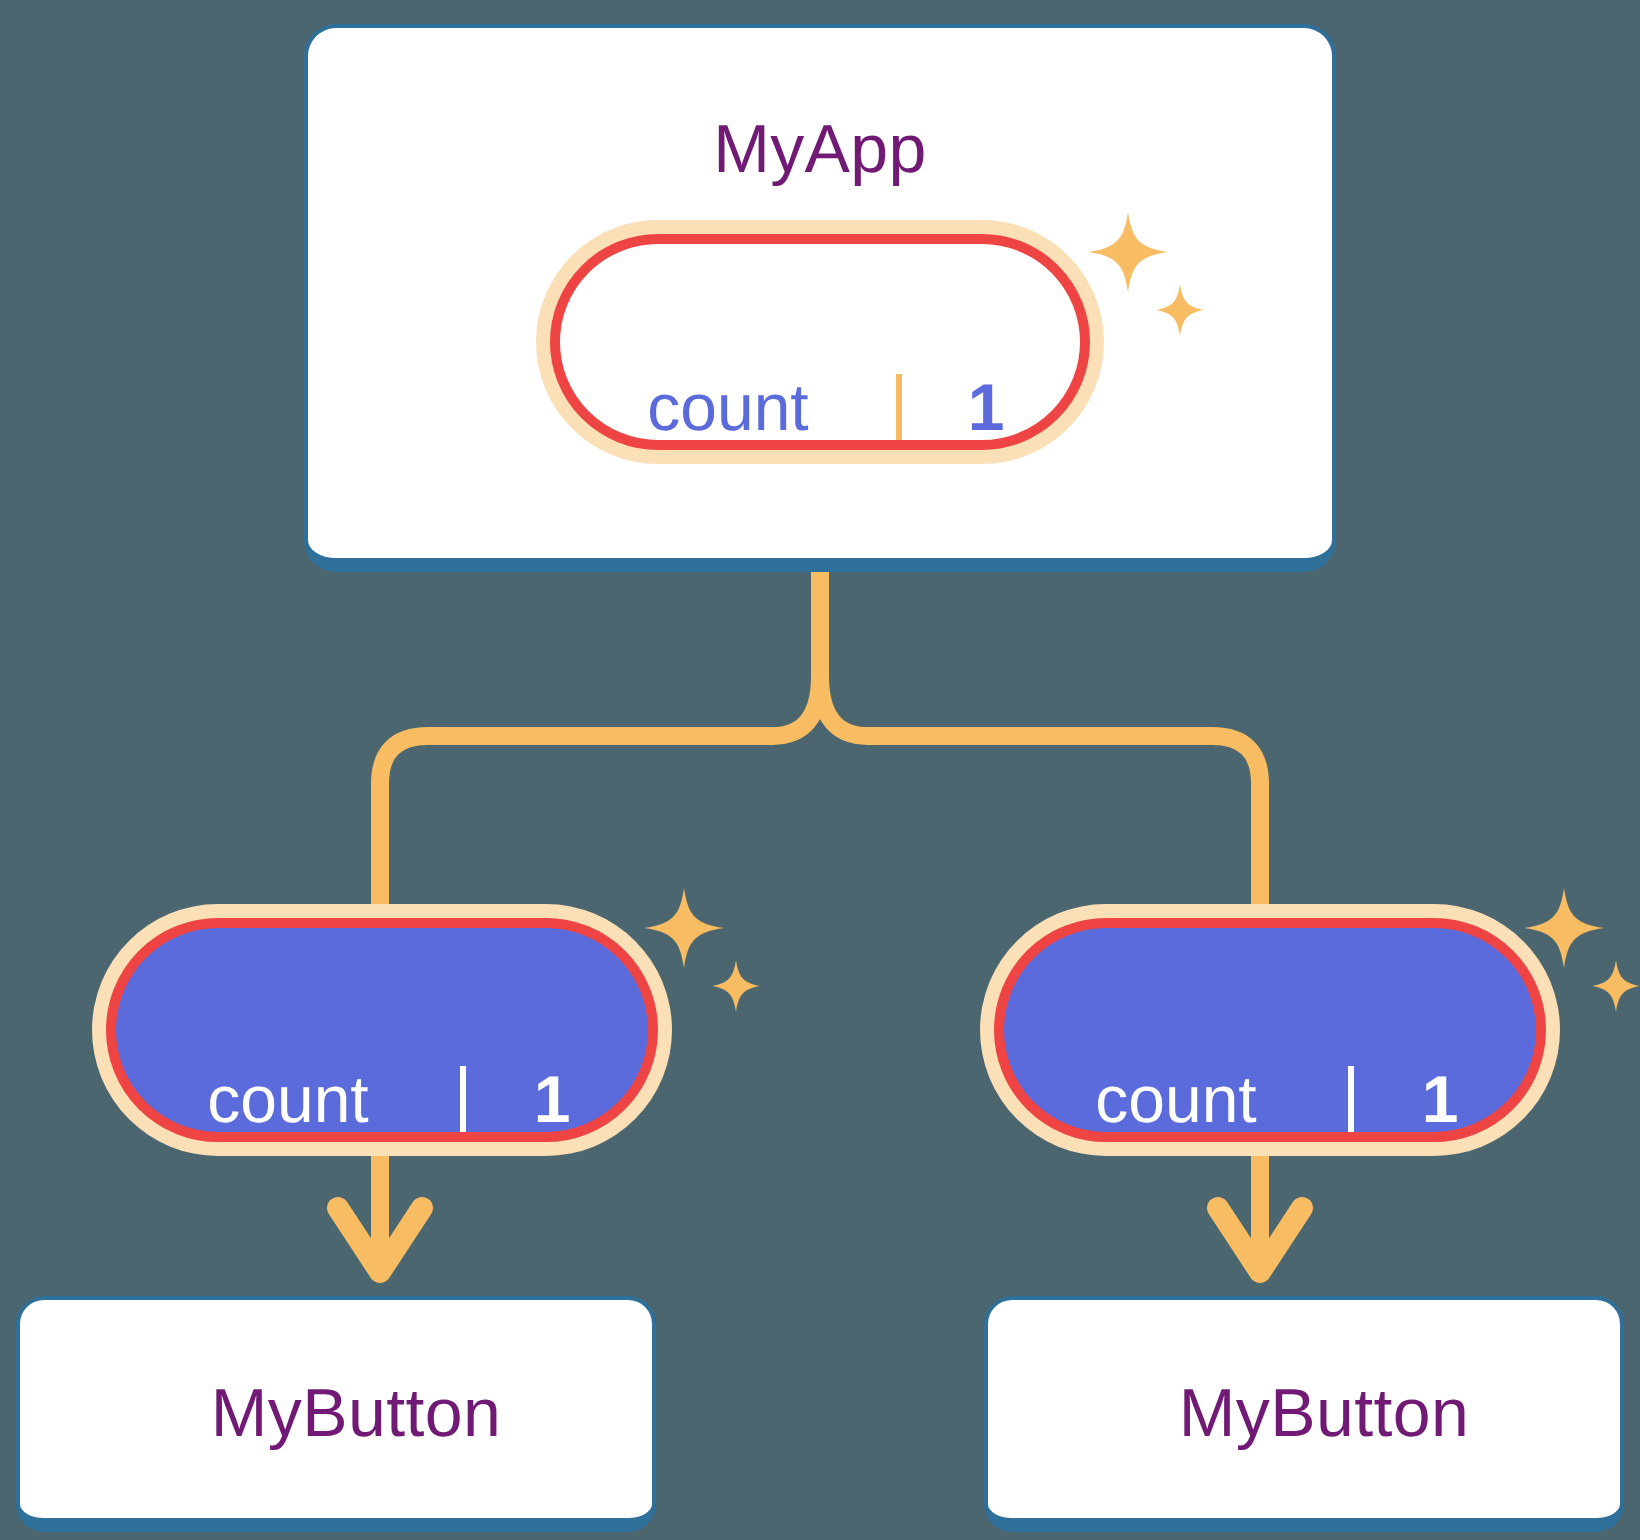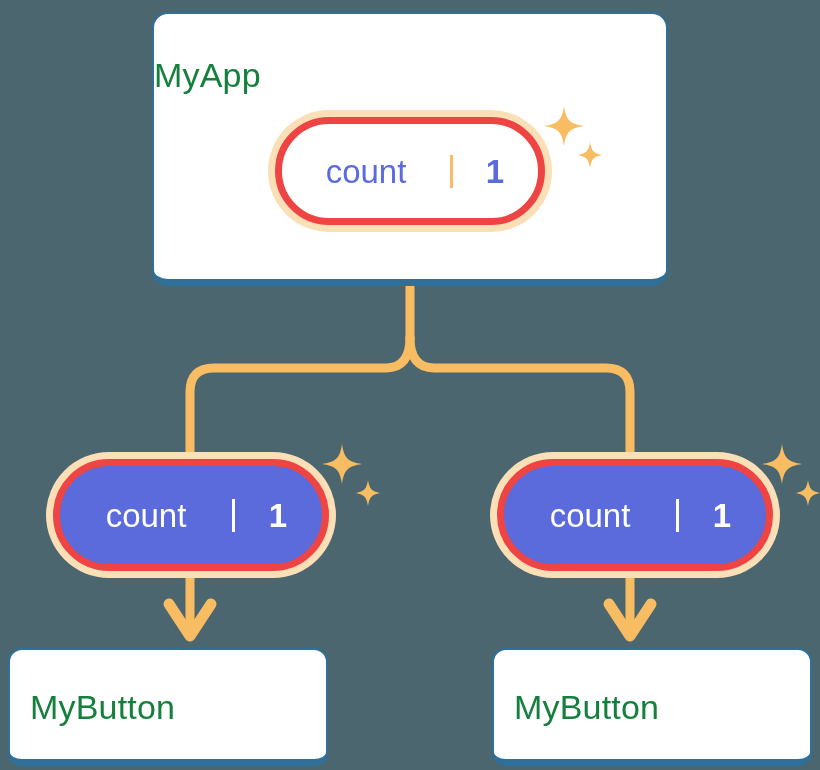--- a/index.html
+++ b/index.html
@@ -38,22 +38,22 @@
     background: #ffffff;
     border: 2px solid #2e7099;
     border-bottom-width: 7px;
     border-radius: 14px;
     z-index: 3;
   }
   .card-title {
     position: absolute;
     left: 0;
     right: 0;
-    text-align: left;
-    color: #15803d;
+    text-align: center;
+    color: #701a75;
     font-size: 34px;
     font-weight: 400;
     letter-spacing: .2px;
     white-space: nowrap;
   }
 
   #card-myapp {
     left: 152px;
     top: 12px;
     width: 516px;
@@ -81,24 +81,24 @@
     position: absolute;
     box-sizing: border-box;
     border-radius: 999px;
     background: #fbdfb6;                 
     padding: 7px;
     z-index: 4;
   }
   .pill-inner {
     box-sizing: border-box;
     height: 100%;
-    border: 7px solid #ef4444;           
+    border: 5px solid #ef4444;           
     border-radius: 999px;
     display: flex;
-    align-items: center;
+    align-items: flex-end;
     overflow: hidden;
   }
   .pill-key, .pill-val {
     display: flex;
     align-items: center;
     justify-content: center;
     font-size: 33px;
     line-height: 1;
     white-space: nowrap;
   }

